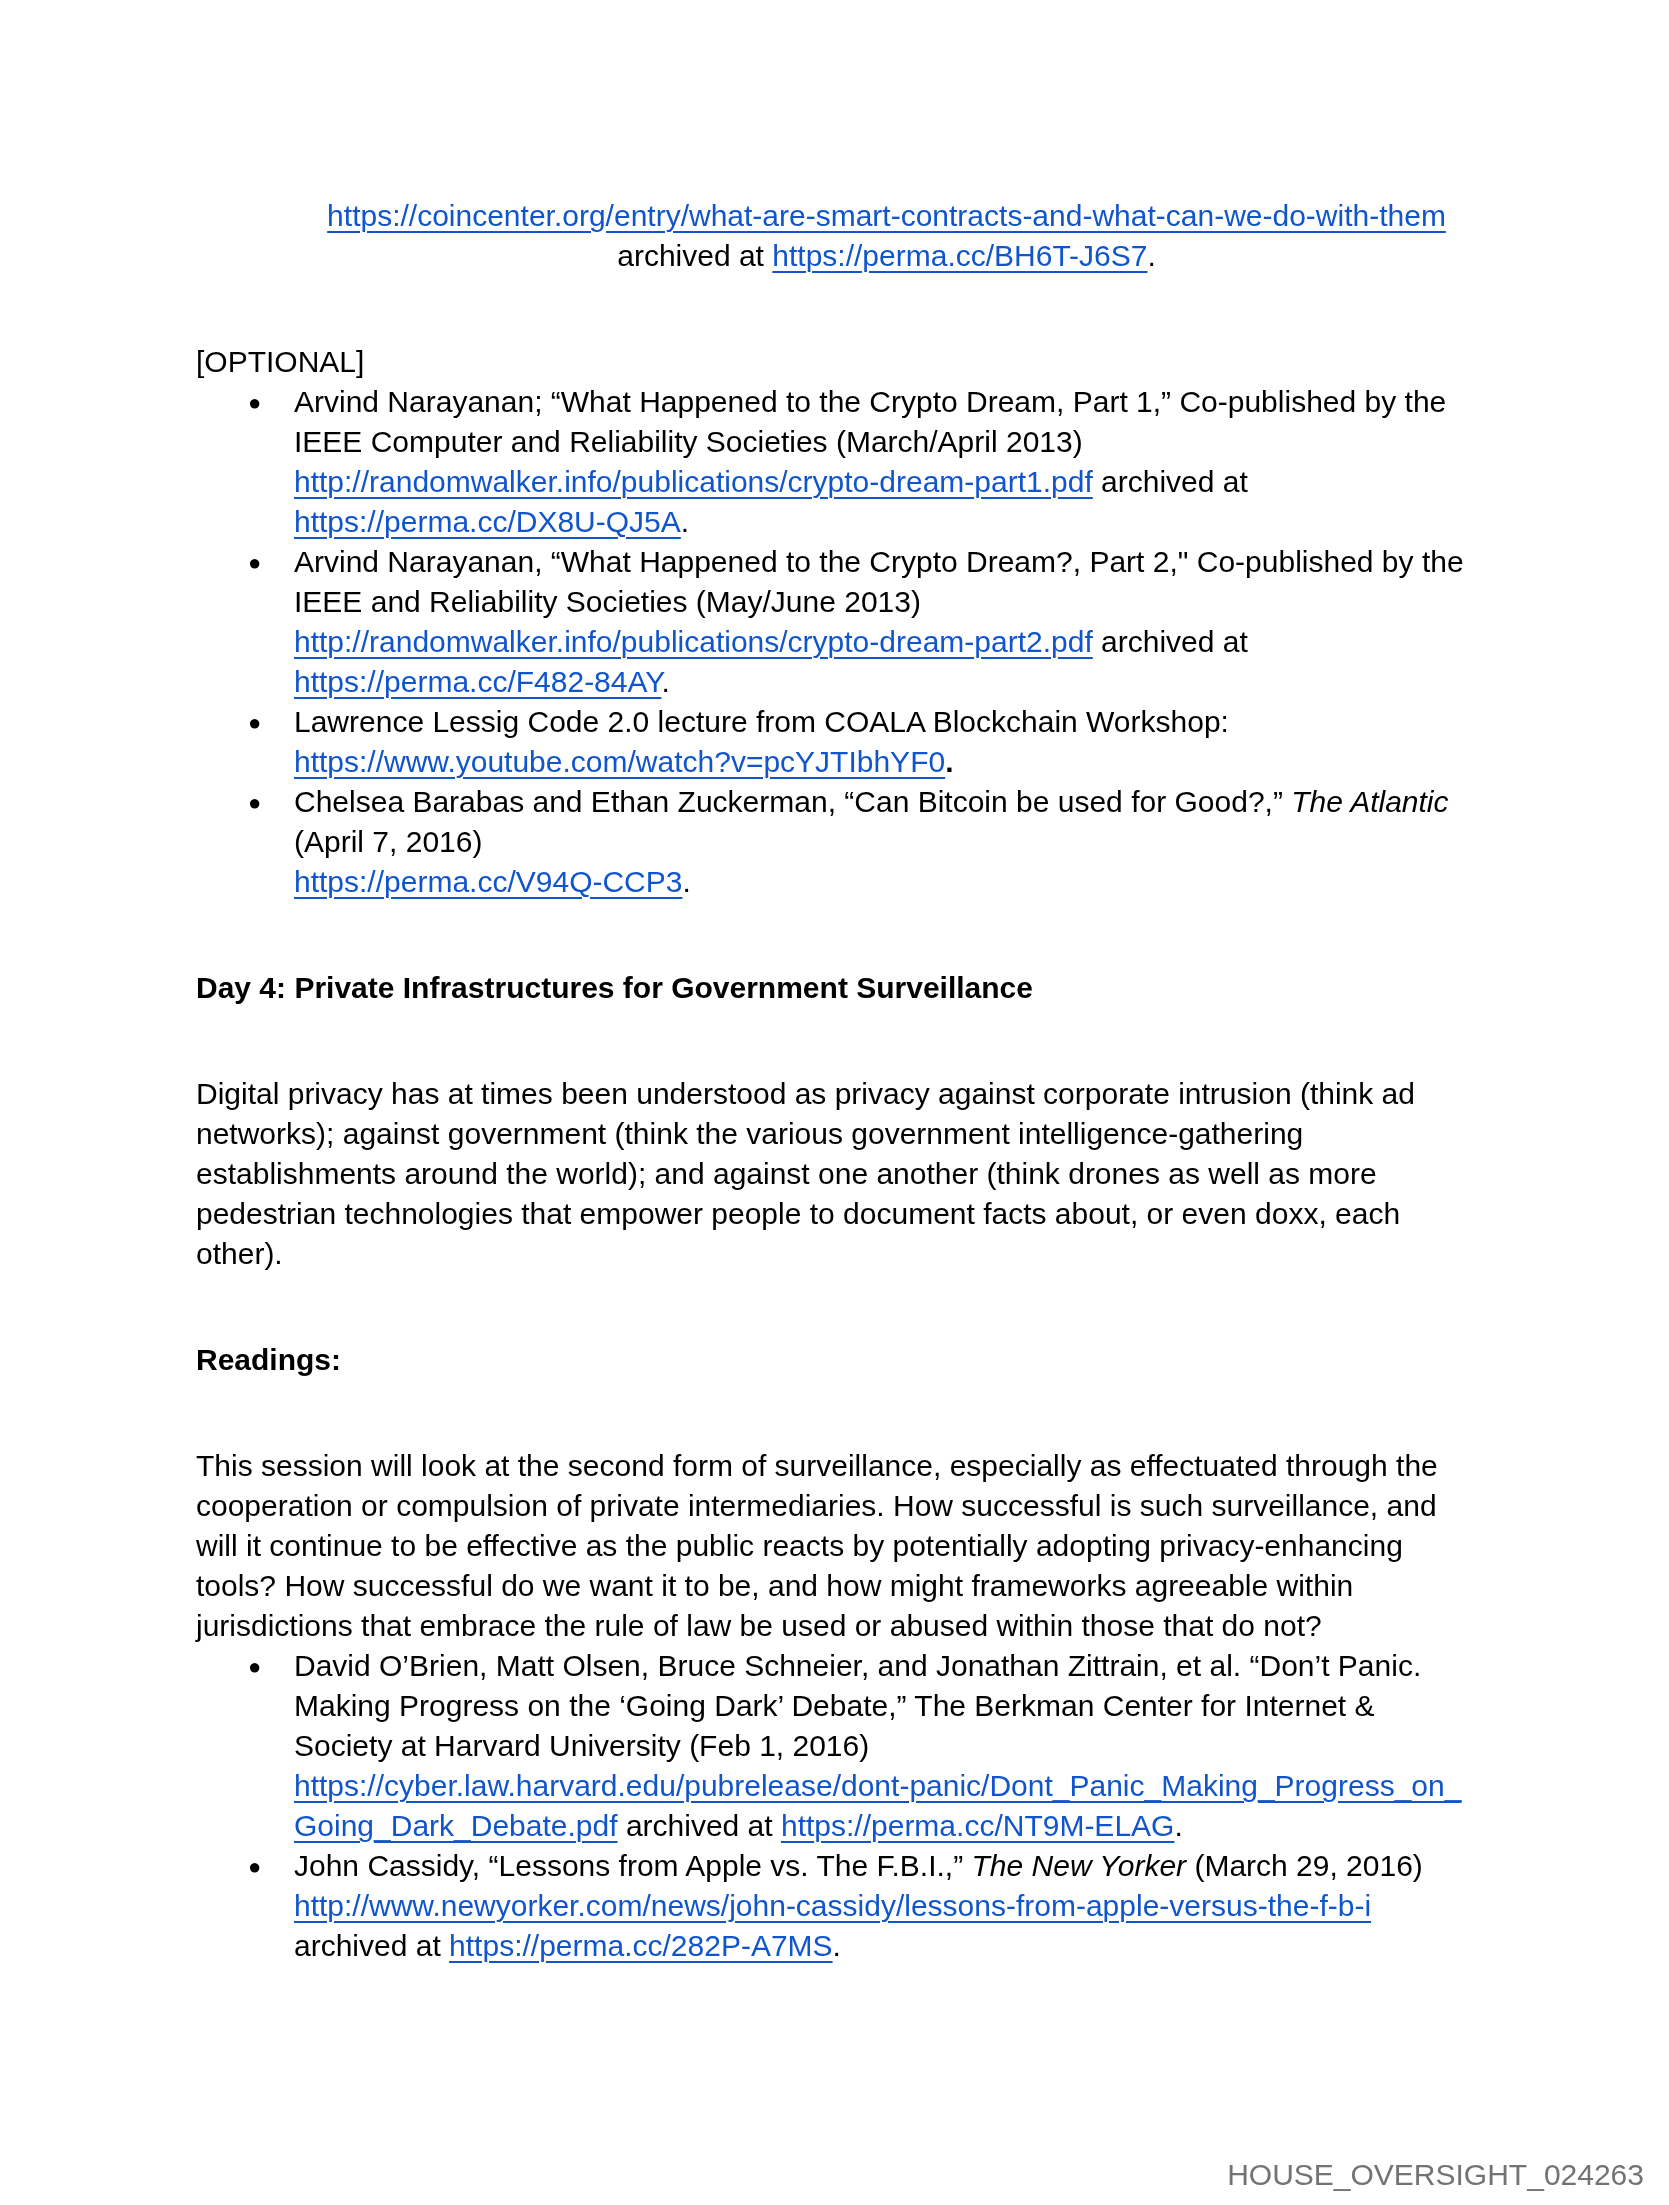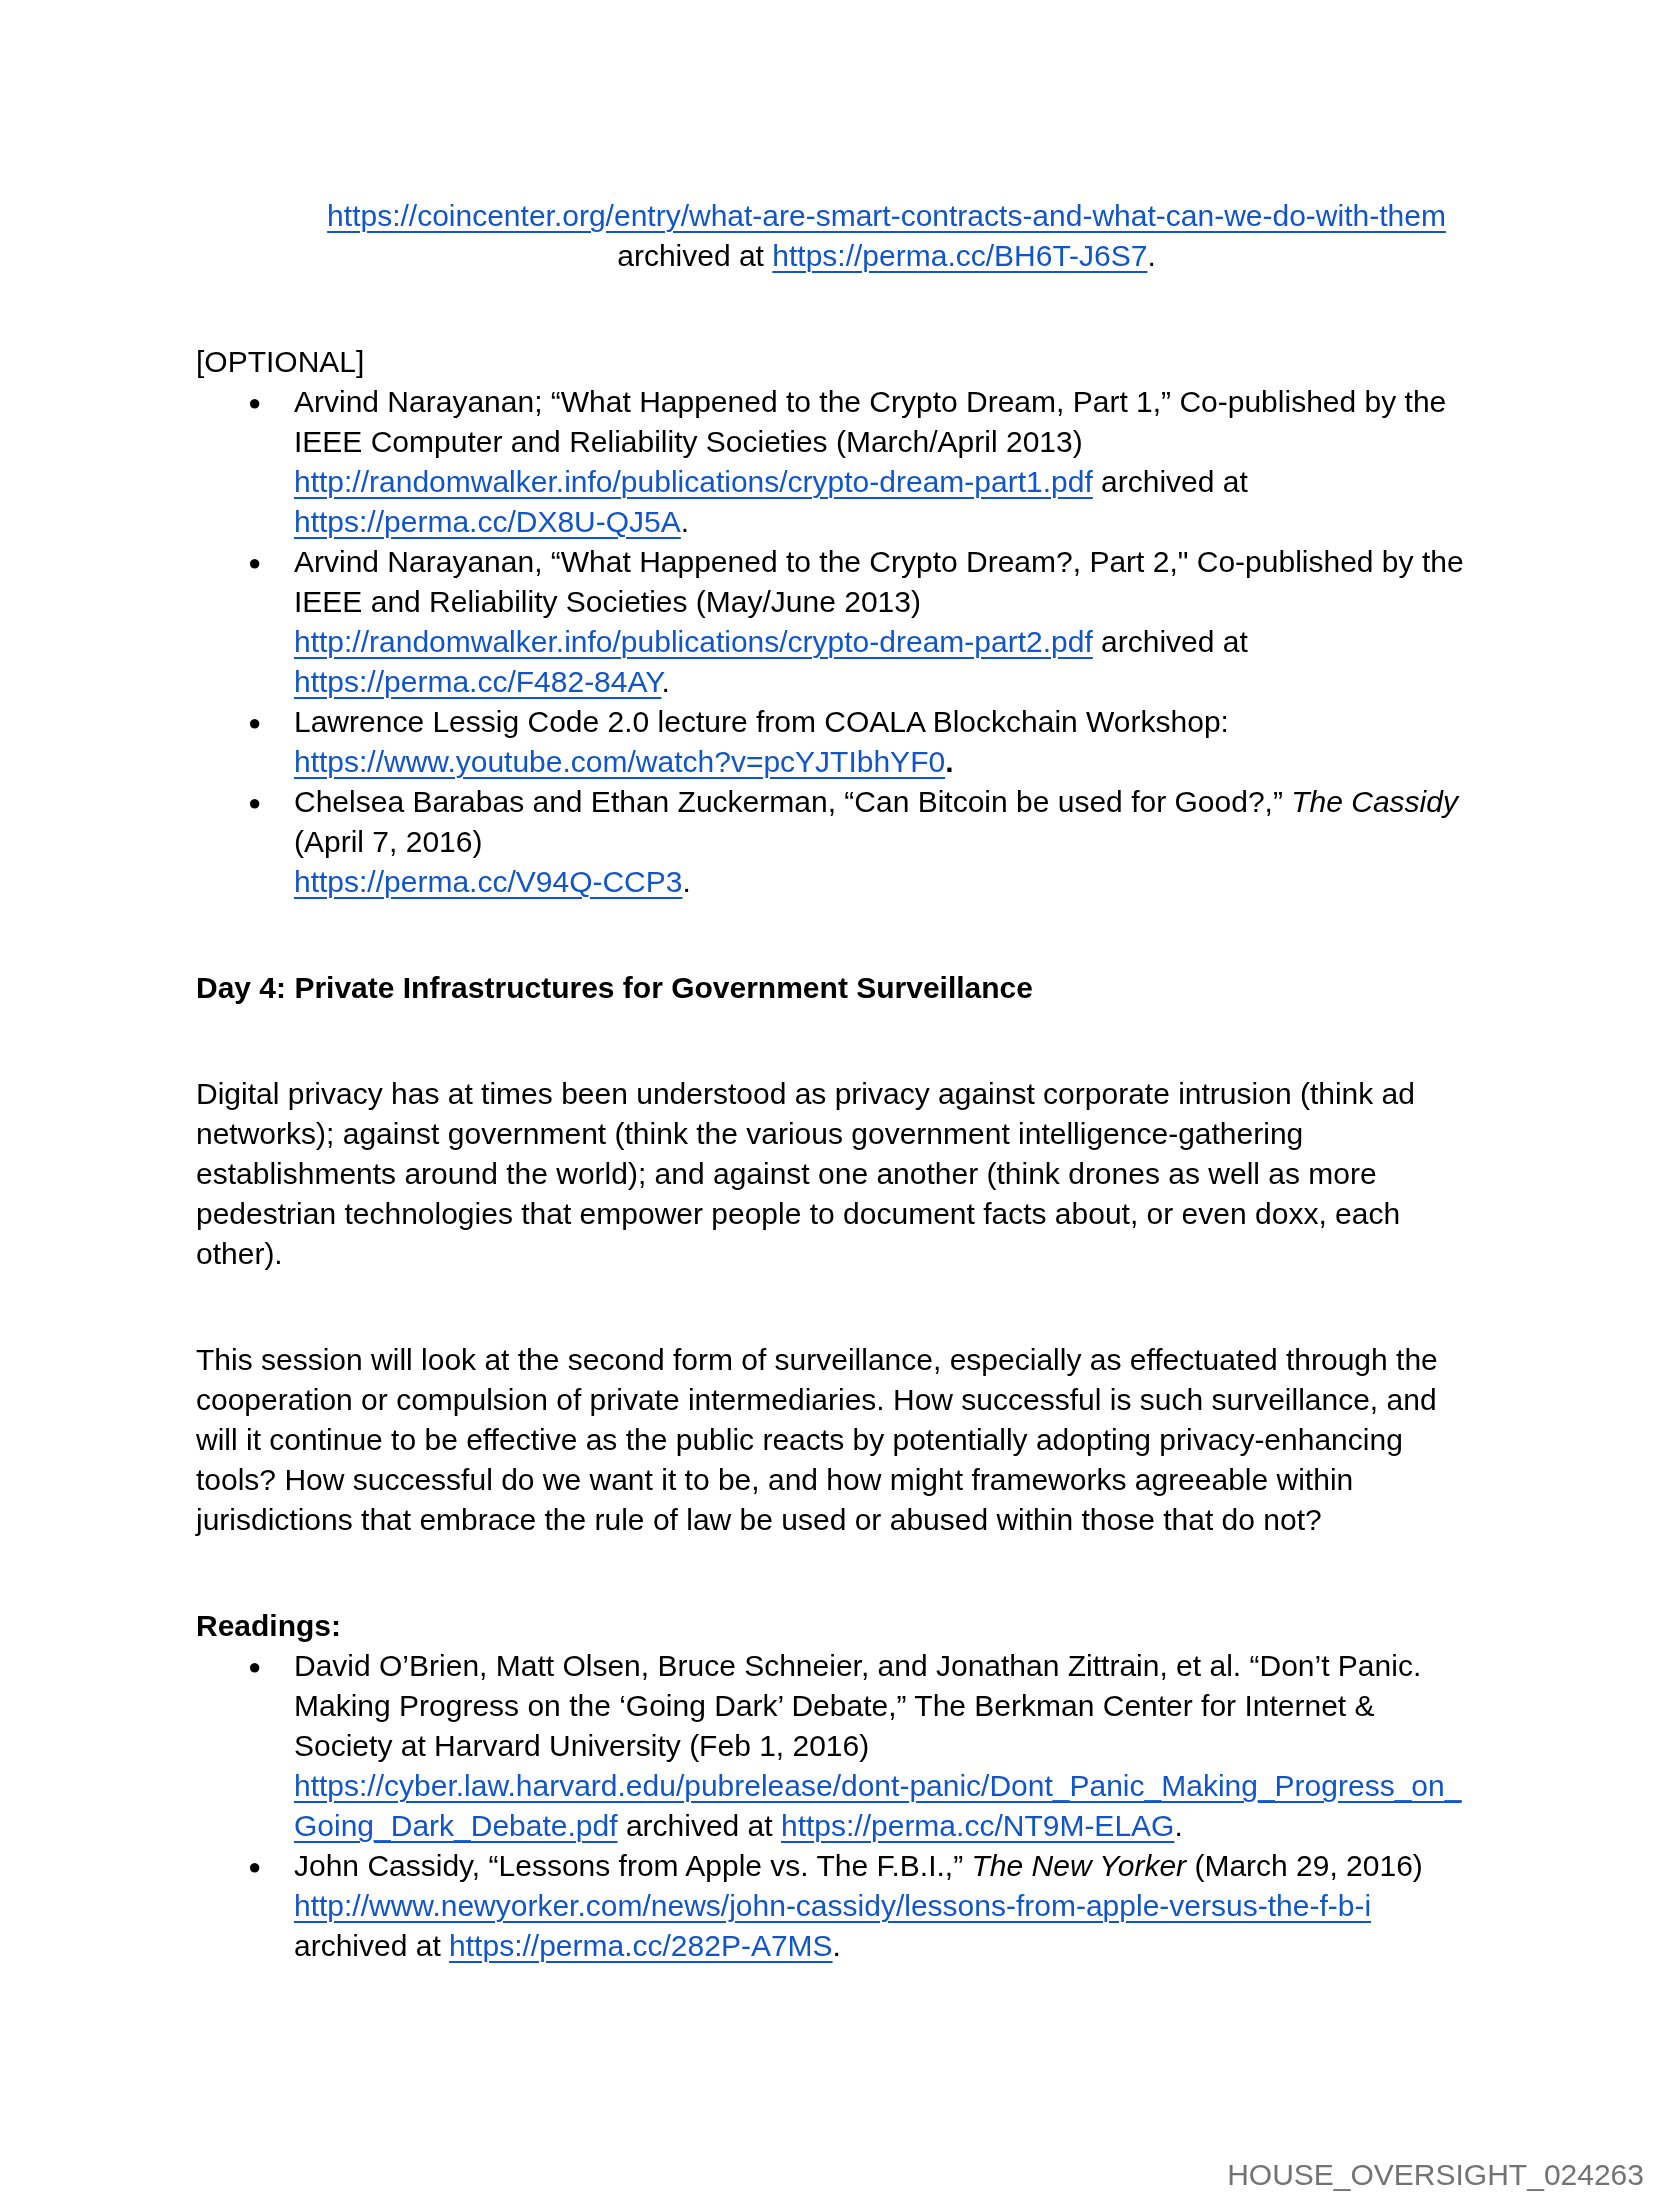--- a/index.html
+++ b/index.html
@@ -79,44 +79,44 @@
           <div class="line"><a href="#" class="run-link">http://randomwalker.info/publications/crypto-dream-part2.pdf</a><span class="run-plain"> archived at</span></div>
           <div class="line"><a href="#" class="run-link">https://perma.cc/F482-84AY</a><span class="run-plain">.</span></div>
         </li>
         <li>
           <span class="bullet-marker">●</span>
           <div class="line"><span class="run-plain">Lawrence Lessig Code 2.0 lecture from COALA Blockchain Workshop:</span></div>
           <div class="line"><a href="#" class="run-link">https://www.youtube.com/watch?v=pcYJTIbhYF0</a><span class="run-bold">.</span></div>
         </li>
         <li>
           <span class="bullet-marker">●</span>
-          <div class="line"><span class="run-plain">Chelsea Barabas and Ethan Zuckerman, “Can Bitcoin be used for Good?,” </span><span class="run-italic">The Cassidy</span></div>
+          <div class="line"><span class="run-plain">Chelsea Barabas and Ethan Zuckerman, “Can Bitcoin be used for Good?,” </span><span class="run-italic">The Atlantic</span></div>
           <div class="line"><span class="run-plain">(April 7, 2016)</span></div>
           <div class="line"><a href="#" class="run-link">https://perma.cc/V94Q-CCP3</a><span class="run-plain">.</span></div>
         </li>
       </ul>
       <div class="block block-heading">
         <div class="line"><span class="run-plain">Day 4: Private Infrastructures for Government Surveillance</span></div>
       </div>
       <div class="block block-paragraph">
         <div class="line"><span class="run-plain">Digital privacy has at times been understood as privacy against corporate intrusion (think ad</span></div>
         <div class="line"><span class="run-plain">networks); against government (think the various government intelligence-gathering</span></div>
         <div class="line"><span class="run-plain">establishments around the world); and against one another (think drones as well as more</span></div>
         <div class="line"><span class="run-plain">pedestrian technologies that empower people to document facts about, or even doxx, each</span></div>
         <div class="line"><span class="run-plain">other).</span></div>
       </div>
+      <div class="block block-heading">
+        <div class="line"><span class="run-plain">Readings:</span></div>
+      </div>
       <div class="block block-paragraph">
         <div class="line"><span class="run-plain">This session will look at the second form of surveillance, especially as effectuated through the</span></div>
         <div class="line"><span class="run-plain">cooperation or compulsion of private intermediaries. How successful is such surveillance, and</span></div>
         <div class="line"><span class="run-plain">will it continue to be effective as the public reacts by potentially adopting privacy-enhancing</span></div>
         <div class="line"><span class="run-plain">tools? How successful do we want it to be, and how might frameworks agreeable within</span></div>
         <div class="line"><span class="run-plain">jurisdictions that embrace the rule of law be used or abused within those that do not?</span></div>
-      </div>
-      <div class="block block-heading">
-        <div class="line"><span class="run-plain">Readings:</span></div>
       </div>
       <ul class="block block-bullets">
         <li>
           <span class="bullet-marker">●</span>
           <div class="line"><span class="run-plain">David O’Brien, Matt Olsen, Bruce Schneier, and Jonathan Zittrain, et al. “Don’t Panic.</span></div>
           <div class="line"><span class="run-plain">Making Progress on the ‘Going Dark’ Debate,” The Berkman Center for Internet &amp;</span></div>
           <div class="line"><span class="run-plain">Society at Harvard University (Feb 1, 2016)</span></div>
           <div class="line"><a href="#" class="run-link">https://cyber.law.harvard.edu/pubrelease/dont-panic/Dont_Panic_Making_Progress_on_</a></div>
           <div class="line"><a href="#" class="run-link">Going_Dark_Debate.pdf</a><span class="run-plain"> archived at </span><a href="#" class="run-link">https://perma.cc/NT9M-ELAG</a><span class="run-plain">.</span></div>
         </li>

